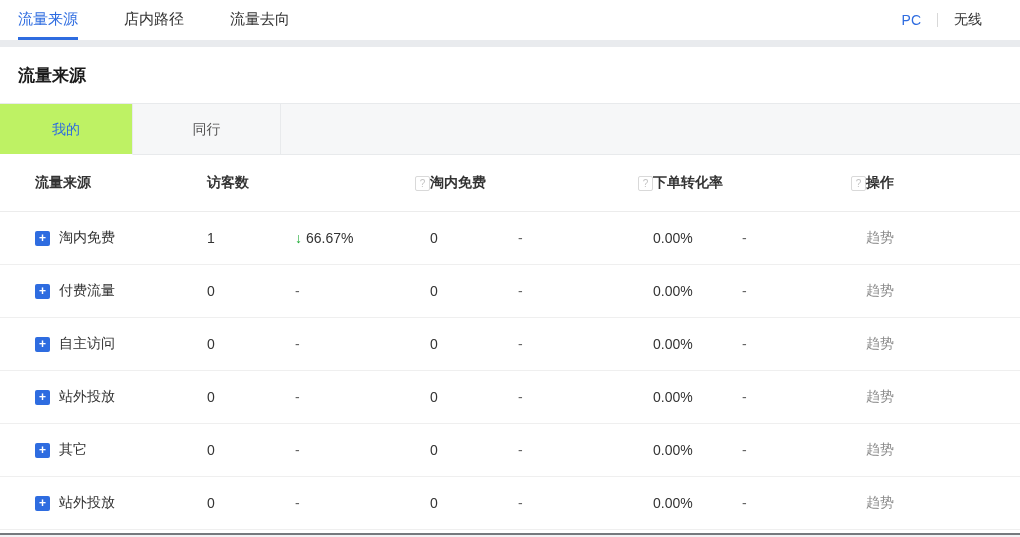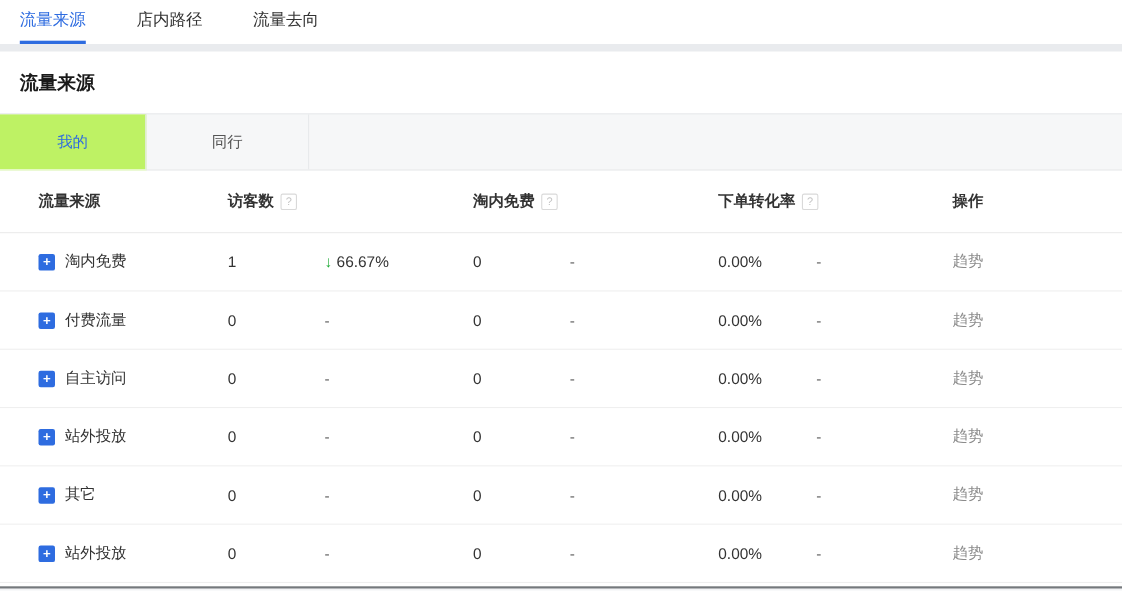--- a/index.html
+++ b/index.html
@@ -41,21 +41,21 @@
               color:#555; border-right:1px solid #e8eaec; cursor:pointer; }
   .view-tab.active { width:133px; background:#bef264; color:#2e6ce0;
                      margin-bottom:-1px; border-bottom:1px solid #fff; }
   .view-tabs .filler { flex:1; }
   
   .grid-row { display:grid;
       grid-template-columns:207px 88px 135px 88px 135px 89px 124px 1fr;
       align-items:center; }
   .thead { height:57px; border-bottom:1px solid #ececec; font-size:14px; font-weight:bold; color:#333; }
   .th-group { display:flex; align-items:center; }
-  .span2 { grid-column:span 2; }
+  .span2 { grid-column:span 2;justify-content:space-between; }
   .help-icon { display:inline-block; width:15px; height:15px; line-height:13px;
                border:1px solid #d9d9d9; border-radius:2px; background:#fff;
                color:#c3c3c3; font-size:10px; text-align:center; margin-left:6px;
                font-weight:normal; cursor:pointer; }
   .trow { height:53px; border-bottom:1px solid #efefef; font-size:14px; color:#333; }
   .name-cell { display:flex; align-items:center; padding-left:35px; }
   .plus-icon { width:15px; height:15px; background:#2e6ce0; border-radius:2px; color:#fff;
                font-size:12px; line-height:14px; text-align:center; font-weight:bold;
                margin-right:9px; cursor:pointer; flex:none; }
   .val { color:#333; }
@@ -68,20 +68,25 @@
 </style>
 </head>
 <body>
 
 <div class="topnav">
   <div class="topnav-tabs">
     <div class="topnav-tab active">流量来源</div>
     <div class="topnav-tab">店内路径</div>
     <div class="topnav-tab">流量去向</div>
   </div>
+  <div class="device-switch">
+    <span class="device pc">PC</span>
+    <span class="device-divider"></span>
+    <span class="device wireless">无线</span>
+  </div>
 </div>
 <div class="gray-band"></div>
 
 <div class="card-header">
   <div class="page-title">流量来源</div>
 </div>
 
 <div class="view-tabs">
   <div class="view-tab active">我的</div>
   <div class="view-tab">同行</div>

